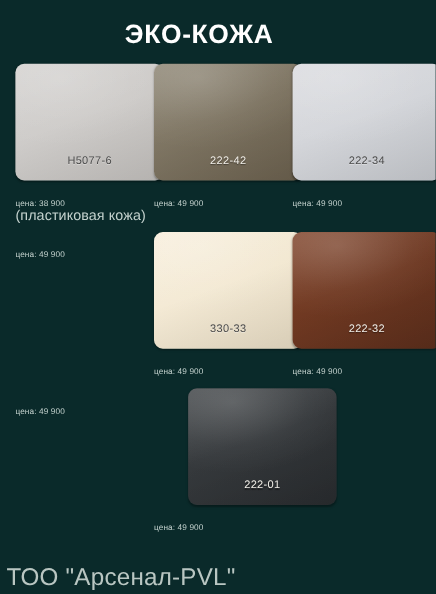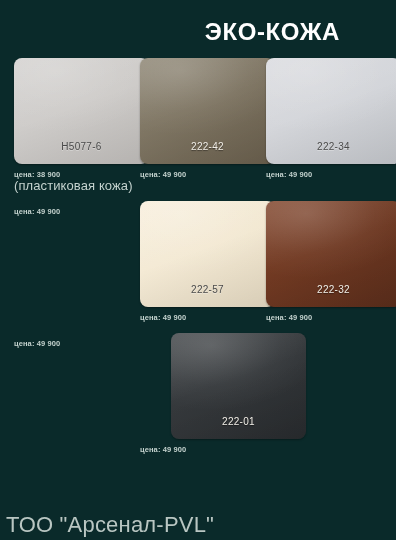--- a/index.html
+++ b/index.html
@@ -20,24 +20,24 @@
     position: relative;
     width: 396px;
     height: 540px;
     background: #0a2a2a;
     box-sizing: border-box;
   }
 
   
   .title {
     position: absolute;
-    left: 0;
+    left: 11px;
     top: 18px;
     width: 340px;
-    text-align: right;
+    text-align: center;
     color: #ffffff;
     font-size: 24px;
     font-weight: 700;
     letter-spacing: 0.6px;
     line-height: 28px;
     white-space: nowrap;
   }
 
   
   .grid {
@@ -94,27 +94,26 @@
     color: #4a4a4a;
     text-shadow: 0 1px 0 rgba(255,255,255,0.35);
   }
 
   .swatch-label.light-text {
     color: #f2efe8;
     text-shadow: 0 1px 1px rgba(0,0,0,0.45);
   }
 
   .price {
-    margin-top: 5px;
+    margin-top: 15px;
     color: #c4d2ce;
     font-size: 7.5px;
     line-height: 11px;
     letter-spacing: 0.1px;
     white-space: nowrap;
-    font-weight: bold;
   }
 
   .price-note {
     color: #c4d2ce;
     font-size: 13px;
     line-height: 11px;
     letter-spacing: 0.1px;
     white-space: nowrap;
   }
 
@@ -158,21 +157,21 @@
           </div>
           <div class="price">цена: 49 900</div>
         </div>
       </div>
       <div class="row">
         <div class="cell">
           <div class="price">цена: 49 900</div>
         </div>
         <div class="cell">
           <div class="swatch" style="background: linear-gradient(145deg, rgb(247, 238, 219) 0%, rgb(239, 227, 202) 100%);">
-            <div class="swatch-label dark-text">222-57</div>
+            <div class="swatch-label dark-text">330-33</div>
           </div>
           <div class="price">цена: 49 900</div>
         </div>
         <div class="cell">
           <div class="swatch" style="background: linear-gradient(145deg, rgb(125, 64, 38) 0%, rgb(94, 47, 28) 100%);">
             <div class="swatch-label light-text">222-32</div>
           </div>
           <div class="price">цена: 49 900</div>
         </div>
       </div>

